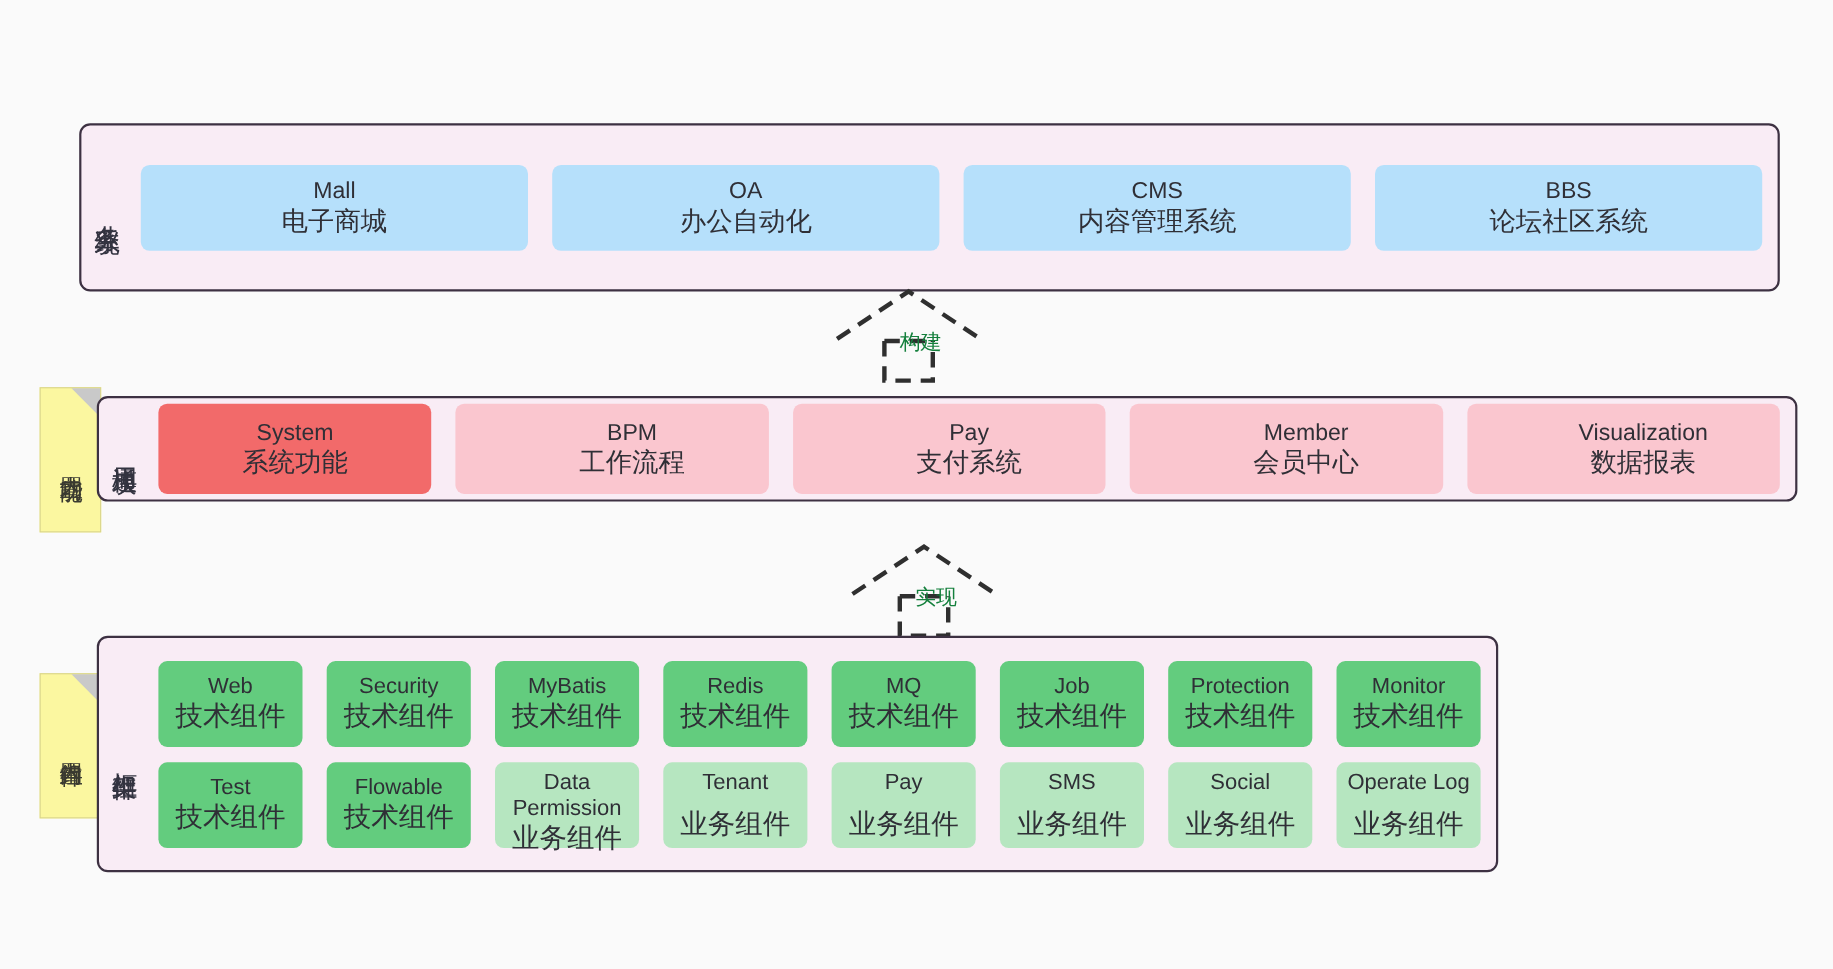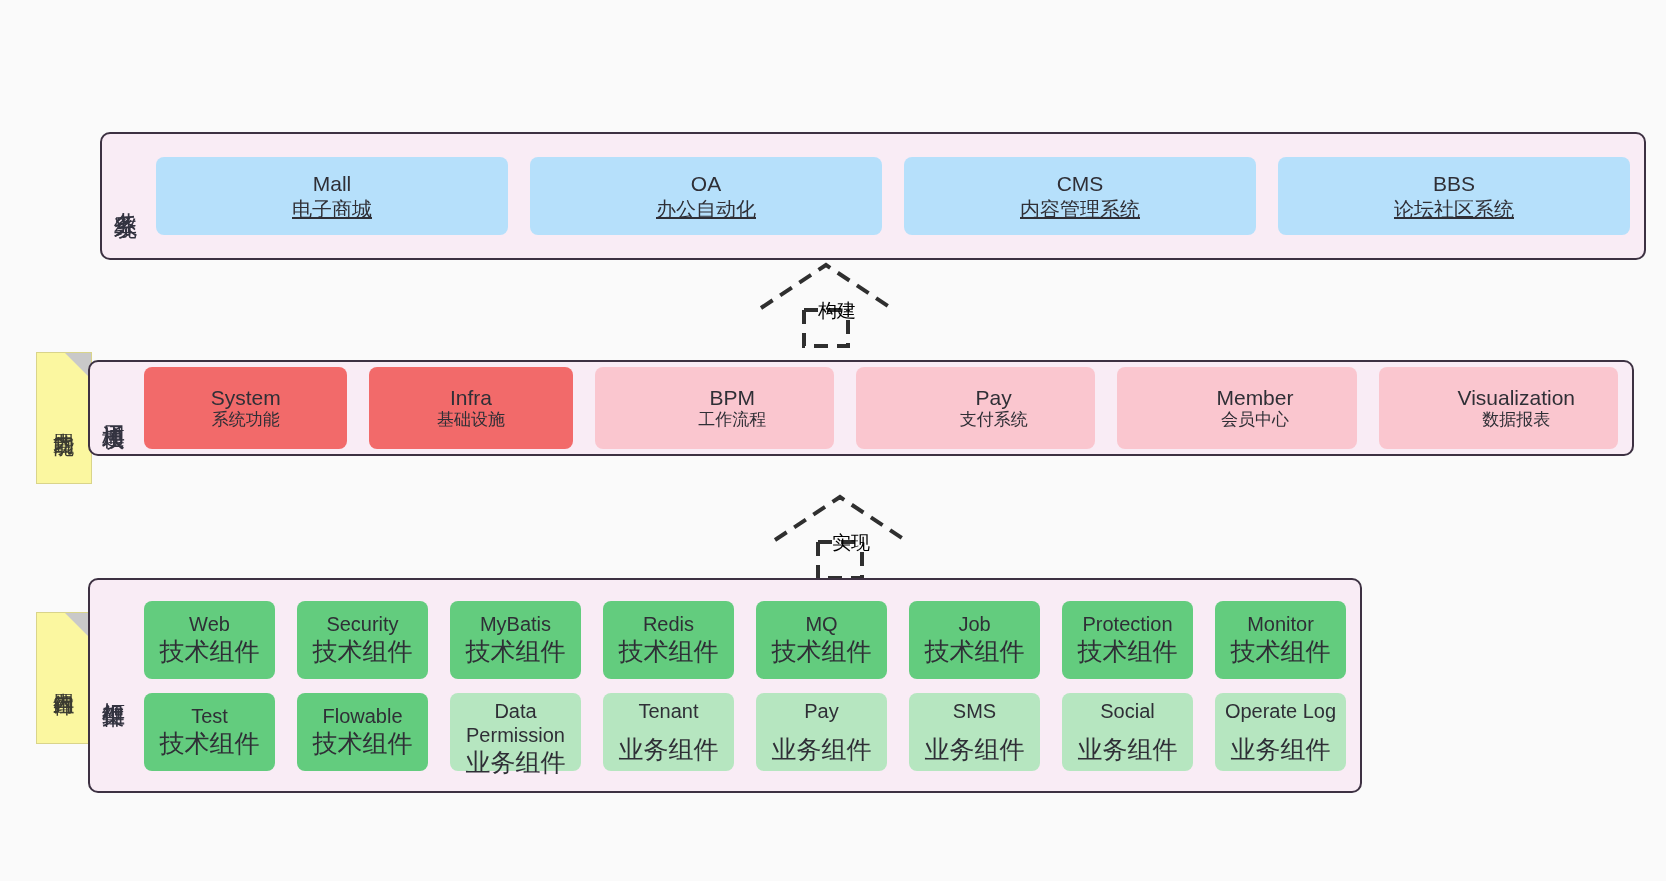--- a/index.html
+++ b/index.html
@@ -56,25 +56,25 @@
     display: flex;
     flex-direction: column;
     align-items: center;
     justify-content: center;
     text-align: center;
     color: #2f2f36;
     line-height: 1.22;
     padding: 6px 4px;
   }
   .box .nm { font-size: 21px; }
-  .box .sub { font-size: 17px; }
+  .box .sub { font-size: 24px; }
 
   .box-l1 { background: #b6e0fb; height: 78px; }
   .box-l1 .nm { font-size: 21px; }
-  .box-l1 .sub { font-size: 20px; text-decoration: underline; }
+  .box-l1 .sub { font-size: 24px; }
 
   .box-core { background: #f26a6a; height: 82px; }
   .box-ext  { background: #fac6cf; height: 82px; padding-left: 40px; }
 
   .box-tech { background: #63cc7e; height: 78px; }
   .box-biz  { background: #b6e6c0; height: 78px; justify-content: space-between; }
   .box-tech .nm, .box-biz .nm { font-size: 20px; }
   .box-tech .sub, .box-biz .sub { font-size: 25px; }
 
   
@@ -101,31 +101,31 @@
     border-top: 26px solid #c9c9c9;
     border-left: 26px solid transparent;
   }
 
   
   .gen-arrow { position: absolute; }
   .gen-arrow svg { display: block; overflow: visible; }
   .gen-label {
     position: absolute;
     font-size: 19px;
-    color: #000000;
+    color: #15803d;
     background: transparent;
     white-space: nowrap;
   }
 </style>
 </head>
 <body>
 
 <div id="stage">
 
-  <div class="layer-panel" id="panel-business" style="left:100px; top:112px; width:1546px; height:128px;margin-top:20px;">
+  <div class="layer-panel" id="panel-business" style="left:72px; top:112px; width:1546px; height:153px;">
     <div class="layer-title">业务系统</div>
     <div class="layer-body">
 
       <div class="box box-l1">
         <span class="nm">Mall</span>
         <span class="sub">电子商城</span>
       </div>
       <div class="box box-l1">
         <span class="nm">OA</span>
         <span class="sub">办公自动化</span>
@@ -158,24 +158,20 @@
     <span>内置功能</span>
   </div>
 
   <div class="layer-panel" id="panel-common" style="left:88px; top:360px; width:1546px; height:96px;">
     <div class="layer-title">通用模块</div>
     <div class="layer-body">
 
       <div class="box box-core">
         <span class="nm">System</span>
         <span class="sub">系统功能</span>
-      </div>
-      <div class="box box-core">
-        <span class="nm">Infra</span>
-        <span class="sub">基础设施</span>
       </div>
       <div class="box box-ext">
         <span class="nm">BPM</span>
         <span class="sub">工作流程</span>
       </div>
       <div class="box box-ext">
         <span class="nm">Pay</span>
         <span class="sub">支付系统</span>
       </div>
       <div class="box box-ext">

